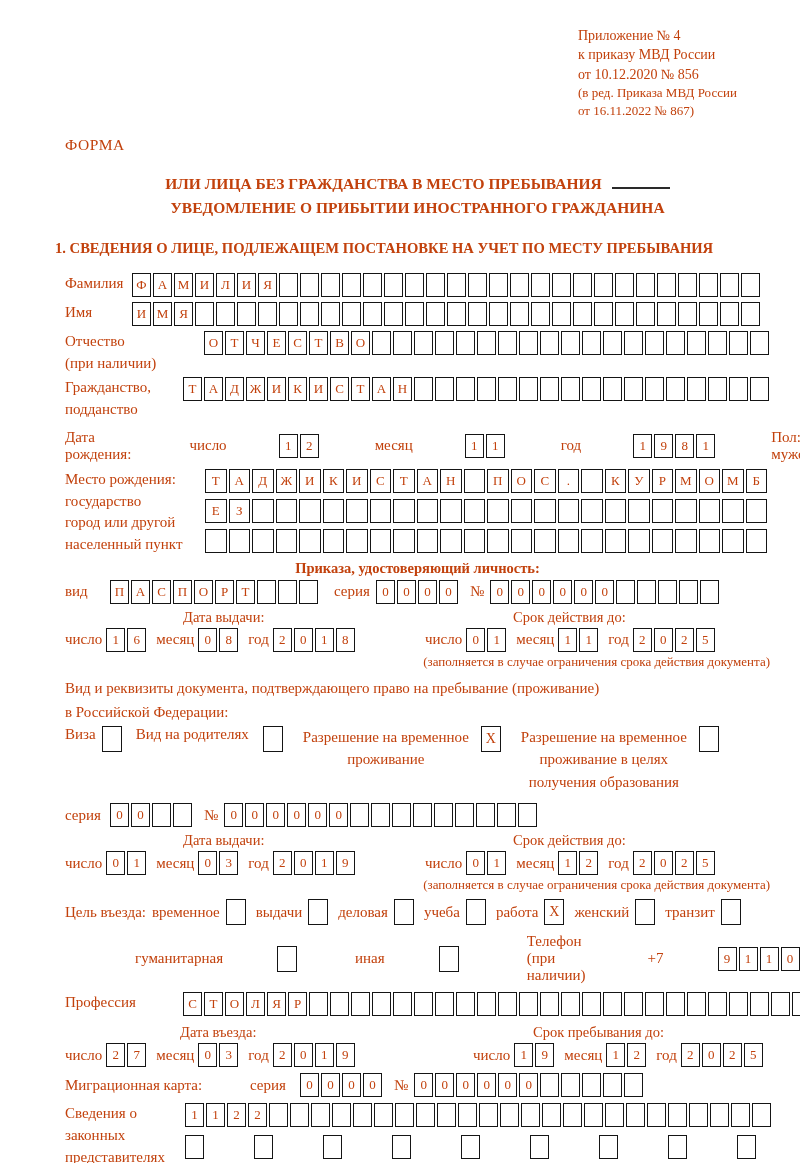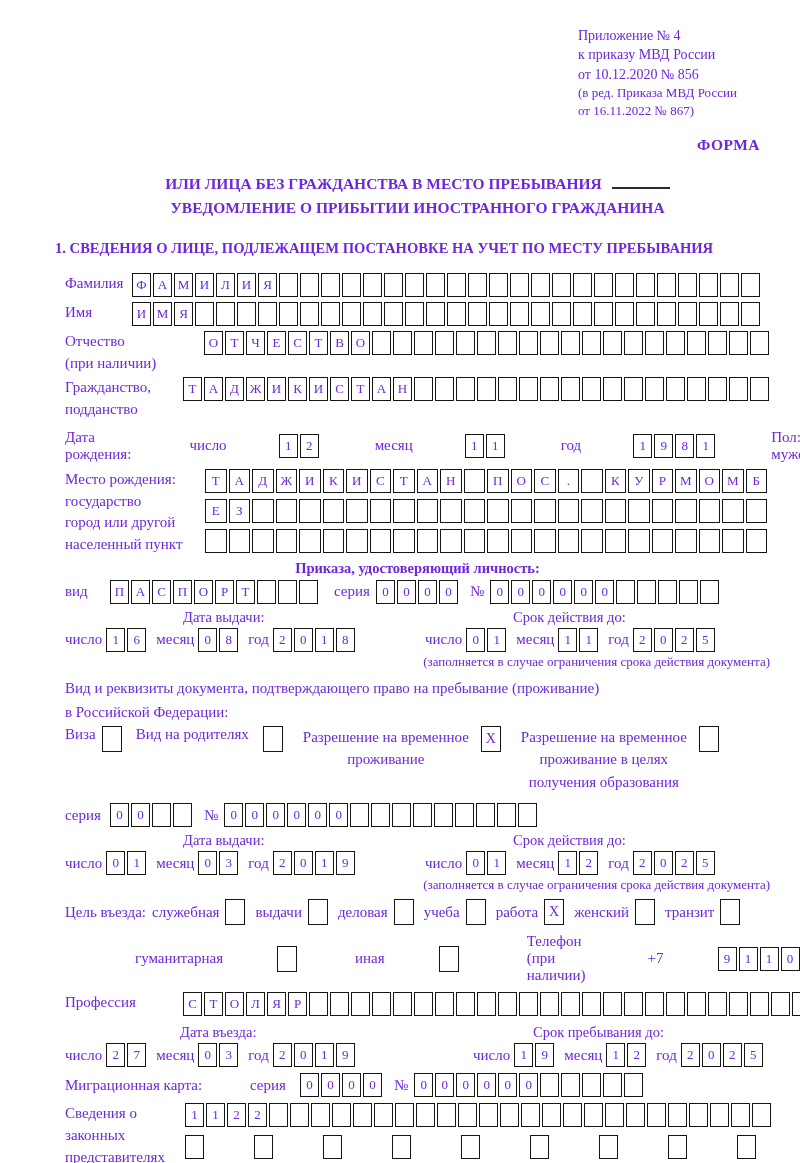--- a/index.html
+++ b/index.html
@@ -1,25 +1,25 @@
 <!DOCTYPE html>
 <html><head>
 <meta charset="utf-8">
 <style>
   * { margin:0; padding:0; box-sizing:border-box; }
   html,body { background:#ffffff; }
   .page {
     width:800px; height:1163px; overflow:hidden; position:relative;
-    background:#ffffff; color:#6d28d9;
+    background:#ffffff; color:#c2410c;
     font-family:"Liberation Serif", "DejaVu Serif", serif;
     font-size:15px; padding:26px 30px 14px 65px;
   }
   .hdr { width:192px; margin-left:auto; line-height:1.38; font-size:14px; }
   .hdr .sub { font-size:13px; }
-  .forma { text-align:right; font-weight:bold; font-size:15.5px; margin-top:16px; padding-right:10px; letter-spacing:.5px; }
+  .forma { font-weight:normal; font-size:15.5px; margin-top:16px; padding-right:10px; letter-spacing:.5px; }
   .title { text-align:center; font-weight:bold; font-size:15.5px; margin-top:18px; line-height:1.55; }
   .blank { display:inline-block; width:58px; border-bottom:2px solid #2a2a2a; margin-left:10px; height:14px; }
   .sect { font-weight:bold; font-size:14.6px; margin-top:20px; margin-left:-10px; }
   .frow { display:flex; align-items:flex-start; }
   .lbl { flex:none; line-height:1.45; }
   .w67 { width:67px; } .w139 { width:139px; } .w118 { width:118px; } .w140 { width:140px; }
   .w70 { width:70px; } .w120 { width:120px; }
   .cellrow { display:flex; flex-wrap:nowrap; flex:none; }
   .cell {
     width:19px; height:24px; border:1.8px solid #151515; margin-right:2px;
@@ -517,21 +517,21 @@
             <span class="cell">2</span>
             <span class="cell">5</span>
           </span>
       </div>
     </div>
   </div>
   <div class="note-r">(заполняется в случае ограничения срока действия документа)</div>
 
   <div class="purpose mt6">
     <span>Цель въезда:</span>
-    <span class="sp6">служебная</span>
+    <span class="sp6">временное</span>
     <span class="cb"></span>
     <span>выдачи</span>
     <span class="cb"></span>
     <span>деловая</span>
     <span class="cb"></span>
     <span>учеба</span>
     <span class="cb"></span>
     <span>работа</span>
     <span class="cb">X</span>
     <span>женский</span>

